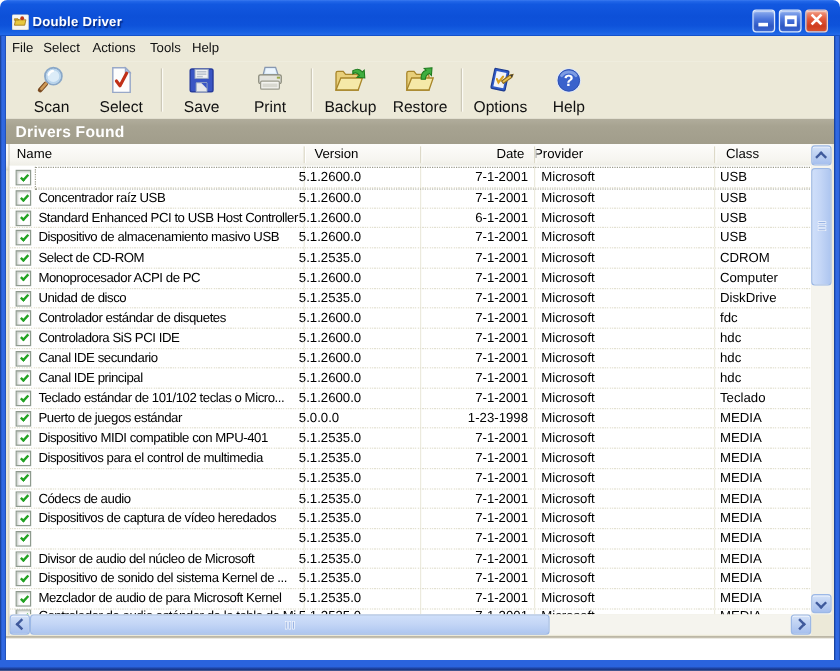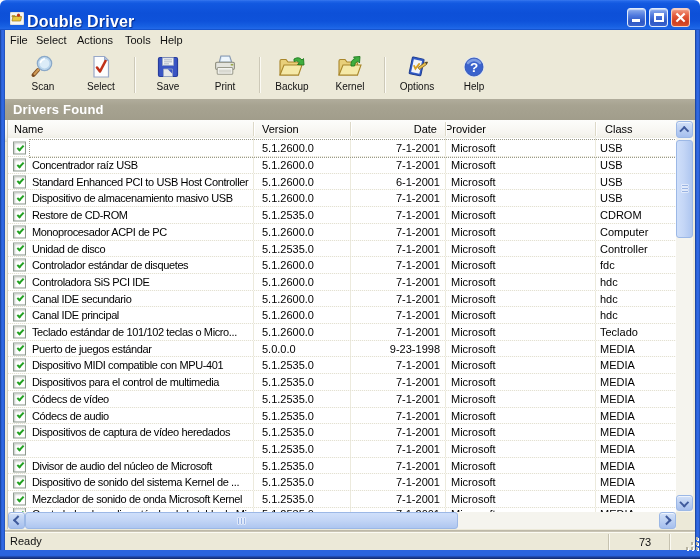--- a/index.html
+++ b/index.html
@@ -2,21 +2,21 @@
 <html><head><meta charset="utf-8"><title>Double Driver</title><style>
 *{margin:0;padding:0;box-sizing:border-box}
 html,body{width:700px;height:559px;overflow:hidden;background:#fff;
  font-family:"Liberation Sans",sans-serif;-webkit-font-smoothing:antialiased}
 #win{position:absolute;left:0;top:0;width:700px;height:559px}
 
 #titlebar{position:absolute;left:0;top:0;width:700px;height:30px;
  border-radius:6px 6px 0 0;
  background:linear-gradient(180deg,#3a7af0 0%,#2166e8 4%,#1258e0 12%,#0d50d8 45%,#0e52da 70%,#1760e2 88%,#2268e8 96%,#0c46bc 100%)}
 #appicon{position:absolute;left:10px;top:12px;width:14px;height:13px}
-#title{position:absolute;left:27px;top:12.5px;font-size:16px;font-weight:bold;color:#fff;
+#title{position:absolute;left:27px;top:12.5px;font-size:11px;font-weight:bold;color:#fff;
  text-shadow:1px 1px 1px rgba(0,30,110,.75);letter-spacing:.2px}
 .tbtn{position:absolute;top:8px;width:19px;height:19px;border-radius:3px;
  border:1px solid #dfeafb;
  background:linear-gradient(180deg,#8fafef 0%,#4d77dd 40%,#2d57c4 75%,#3a64d0 100%);
  box-shadow:inset 0 1px 1px rgba(255,255,255,.55)}
 #btnmin{left:627px}#btnmax{left:649px}
 #btnclose{left:671px;background:linear-gradient(180deg,#f2a088 0%,#e4593a 40%,#cf3d1f 75%,#d8502c 100%);border-color:#f6cfc0}
 #btnmin b{position:absolute;left:4px;bottom:4px;width:8px;height:3px;background:#fff}
 #btnmax b{position:absolute;left:4px;top:4px;width:10px;height:9px;border:2px solid #fff;border-top-width:3px}
 #btnclose b{position:absolute;left:0;top:0;width:17px;height:17px;color:#fff;font-weight:bold;
@@ -27,42 +27,42 @@
 #brdr{left:695px;top:30px;width:5px;height:520px}
 #brdb{left:0;top:550px;width:700px;height:9px;background:linear-gradient(180deg,#2a63de 0%,#2a63de 60%,#1c3f9c 80%,#132a6e 100%)}
 
 #menubar{position:absolute;left:5px;top:30px;width:690px;height:21px;background:#ece9d8;font-size:11px;color:#111}
 #menubar span{position:absolute;top:4px}
 
 #toolbar{position:absolute;left:5px;top:51px;width:690px;height:48px;background:#ece9d8}
 .tsep{position:absolute;top:6px;width:1px;height:36px;background:#cdc9b8;box-shadow:1px 0 0 #fbfaf4}
 .tool{position:absolute;top:3px;width:58px;height:44px;text-align:center}
 .tool svg{display:block;margin:0 auto}
-.tool .lbl{display:block;font-size:10px;color:#111;margin-top:1px}
+.tool .lbl{display:block;font-size:13px;color:#111;margin-top:1px}
 
 #dfbar{position:absolute;left:5px;top:99px;width:690px;height:21px;
  background:linear-gradient(180deg,#b1ad9c 0%,#a7a391 30%,#a19d8b 100%);
  color:#fff;font-size:13px;font-weight:bold;line-height:21px;padding-left:8px;letter-spacing:.2px}
 
 #lheader{position:absolute;left:5px;top:120px;width:673px;height:22px;
  background:linear-gradient(180deg,#fdfdfb 0%,#f6f5f0 60%,#efeee6 82%,#e4e2d4 92%,#d8d5c4 100%);
  font-size:11px;color:#000}
 #lheader span{position:absolute;top:3px}
 .hsep{position:absolute;top:2px;width:1px;height:14px;background:#ddd9c8;box-shadow:1px 0 0 #ffffff}
 
 #list{position:absolute;left:8px;top:138px;width:668px;height:374px;background:#fff;overflow:hidden}
 .vgrid{position:absolute;top:0;width:1px;height:374px;background:#eceadd}
 .row{position:absolute;left:0;width:668px;height:16.7px;font-size:11px;color:#000;white-space:nowrap}
 .row span{position:absolute;top:50%;transform:translateY(-50%);display:block}
 .row .cb{left:5px;width:13px;height:13px;background:#fff;border:1px solid #8e9a8e;
  box-shadow:inset 1px 1px 2px rgba(120,130,120,.45)}
 .row .cb i{position:absolute;left:2.5px;top:2.5px;width:7px;height:4px;
  border-left:2px solid #21a121;border-bottom:2px solid #21a121;transform:rotate(-47deg)}
 .row .nm{left:24px;width:221px;overflow:hidden;letter-spacing:-0.38px}
-.row .ver{left:254px}
+.row .ver{left:241px}
 .row .dt{left:342px;width:90px;text-align:right}
 .row .pv{left:443px}
 .row .cl{left:592px}
 .rline{position:absolute;left:0;width:668px;height:1px;
  background:repeating-linear-gradient(90deg,#e3e1d2 0 1px,#fbfaf6 1px 2px)}
 .focus:after{content:"";position:absolute;left:21px;top:-1px;width:646px;height:17px;border:1px dotted #9a9a8a}
 
 #vscroll{position:absolute;left:676px;top:120px;width:17px;height:392px;background:#f5f4ee}
 #hscroll{position:absolute;left:8px;top:512px;width:668px;height:17px;background:#f5f4ee}
 .sbtn{position:absolute;border-radius:3px;border:1px solid #9cb8e6;
@@ -169,21 +169,21 @@
  <path d="M17 5 Q22 2 25 6 L26.5 4.5 L27 11 L20.5 10.5 L22.5 8.8 Q20 5.5 17 7.5 Z" fill="#3fae3f" stroke="#1e7a1e" stroke-width="0.9"></path>
 </svg>
         <span class="lbl">Backup</span>
       </div>
   <div class="tool" style="left:316px">
         <svg width="30" height="26" viewBox="0 0 30 26">
  <path d="M4 21 V7 Q4 5.5 5.5 5.5 H10 L12 8 H21 Q22.5 8 22.5 9.5 V21 Z" fill="#e8cf7a" stroke="#a8862a" stroke-width="1.1"></path>
  <path d="M4 21 L8 11 H26 L22.5 21 Z" fill="#f5e9a8" stroke="#a8862a" stroke-width="1.1"></path>
  <path d="M16 12 Q15.5 6 20 4.5 L18.5 3 L25 2.5 L24.5 9 L22.8 7.2 Q19.5 8.5 19.5 12 Z" fill="#3fae3f" stroke="#1e7a1e" stroke-width="0.9"></path>
 </svg>
-        <span class="lbl">Kernel</span>
+        <span class="lbl">Restore</span>
       </div>
   <div class="tool" style="left:383px">
         <svg width="26" height="26" viewBox="0 0 26 26">
  <g transform="rotate(12 13 13)">
   <rect x="6.5" y="4" width="12" height="17" rx="1" fill="#2f5ac8" stroke="#1e3c90" stroke-width="1"></rect>
   <rect x="8.3" y="6" width="8.4" height="13" fill="#f2f4f8"></rect>
   <path d="M10 12.5 L11.8 15 L14.5 9.5" fill="none" stroke="#d8a020" stroke-width="1.8" stroke-linecap="round"></path>
  </g>
  <path d="M14 13.5 L21 8.5 L23.5 8 L22.5 10.5 L15.5 15.5 Z" fill="#e8c050" stroke="#8a6a20" stroke-width="0.9"></path>
  <path d="M21 8.5 L23.5 8 L22.5 10.5" fill="#3a3a3a"></path>
@@ -255,21 +255,21 @@
         <span class="nm">Dispositivo de almacenamiento masivo USB</span>
         <span class="ver">5.1.2600.0</span>
         <span class="dt">7-1-2001</span>
         <span class="pv">Microsoft</span>
         <span class="cl">USB</span>
       </div>
 <div class="row" style="top:68.8px">
         <span class="cb">
           <i></i>
         </span>
-        <span class="nm">Restore de CD-ROM</span>
+        <span class="nm">Select de CD-ROM</span>
         <span class="ver">5.1.2535.0</span>
         <span class="dt">7-1-2001</span>
         <span class="pv">Microsoft</span>
         <span class="cl">CDROM</span>
       </div>
 <div class="row" style="top:85.5px">
         <span class="cb">
           <i></i>
         </span>
         <span class="nm">Monoprocesador ACPI de PC</span>
@@ -279,21 +279,21 @@
         <span class="cl">Computer</span>
       </div>
 <div class="row" style="top:102.2px">
         <span class="cb">
           <i></i>
         </span>
         <span class="nm">Unidad de disco</span>
         <span class="ver">5.1.2535.0</span>
         <span class="dt">7-1-2001</span>
         <span class="pv">Microsoft</span>
-        <span class="cl">Controller</span>
+        <span class="cl">DiskDrive</span>
       </div>
 <div class="row" style="top:118.9px">
         <span class="cb">
           <i></i>
         </span>
         <span class="nm">Controlador estándar de disquetes</span>
         <span class="ver">5.1.2600.0</span>
         <span class="dt">7-1-2001</span>
         <span class="pv">Microsoft</span>
         <span class="cl">fdc</span>
@@ -337,21 +337,21 @@
         <span class="dt">7-1-2001</span>
         <span class="pv">Microsoft</span>
         <span class="cl">Teclado</span>
       </div>
 <div class="row" style="top:202.4px">
         <span class="cb">
           <i></i>
         </span>
         <span class="nm">Puerto de juegos estándar</span>
         <span class="ver">5.0.0.0</span>
-        <span class="dt">9-23-1998</span>
+        <span class="dt">1-23-1998</span>
         <span class="pv">Microsoft</span>
         <span class="cl">MEDIA</span>
       </div>
 <div class="row" style="top:219.1px">
         <span class="cb">
           <i></i>
         </span>
         <span class="nm">Dispositivo MIDI compatible con MPU-401</span>
         <span class="ver">5.1.2535.0</span>
         <span class="dt">7-1-2001</span>
@@ -365,21 +365,20 @@
         <span class="nm">Dispositivos para el control de multimedia</span>
         <span class="ver">5.1.2535.0</span>
         <span class="dt">7-1-2001</span>
         <span class="pv">Microsoft</span>
         <span class="cl">MEDIA</span>
       </div>
 <div class="row" style="top:252.5px">
         <span class="cb">
           <i></i>
         </span>
-        <span class="nm">Códecs de vídeo</span>
         <span class="ver">5.1.2535.0</span>
         <span class="dt">7-1-2001</span>
         <span class="pv">Microsoft</span>
         <span class="cl">MEDIA</span>
       </div>
 <div class="row" style="top:269.2px">
         <span class="cb">
           <i></i>
         </span>
         <span class="nm">Códecs de audio</span>
@@ -424,21 +423,21 @@
         <span class="nm">Dispositivo de sonido del sistema Kernel de ...</span>
         <span class="ver">5.1.2535.0</span>
         <span class="dt">7-1-2001</span>
         <span class="pv">Microsoft</span>
         <span class="cl">MEDIA</span>
       </div>
 <div class="row" style="top:352.7px">
         <span class="cb">
           <i></i>
         </span>
-        <span class="nm">Mezclador de sonido de onda Microsoft Kernel</span>
+        <span class="nm">Mezclador de audio de para Microsoft Kernel</span>
         <span class="ver">5.1.2535.0</span>
         <span class="dt">7-1-2001</span>
         <span class="pv">Microsoft</span>
         <span class="cl">MEDIA</span>
       </div>
 <div class="row" style="top:368.0px">
         <span class="cb">
           <i></i>
         </span>
         <span class="nm">Controlador de audio estándar de la tabla de Mi...</span>
@@ -490,27 +489,13 @@
   <div class="sbtn" id="hrt">
         <span class="chev" style="left:2.5px;top:4px;transform:rotate(-45deg)"></span>
       </div>
   <div class="thumbh">
         <b class="grip" style="top:5px;left:212px;width:1px;height:6px"></b>
         <b class="grip" style="top:5px;left:215px;width:1px;height:6px"></b>
         <b class="grip" style="top:5px;left:218px;width:1px;height:6px"></b>
       </div>
  </div>
  <div id="sline"></div>
- <div id="status">
-  <span class="txt">Ready</span>
-  <div class="ssep" style="left:603px"></div>
-  <span class="n73">73</span>
-  <div class="ssep" style="left:664px"></div>
-  <div id="grip">
-        <b style="right:1px;bottom:1px"></b>
-        <b style="right:1px;bottom:6px"></b>
-        <b style="right:1px;bottom:11px"></b>
-        <b style="right:6px;bottom:1px"></b>
-        <b style="right:6px;bottom:6px"></b>
-        <b style="right:11px;bottom:1px"></b>
-      </div>
- </div>
 </div>
 
 </body></html>

